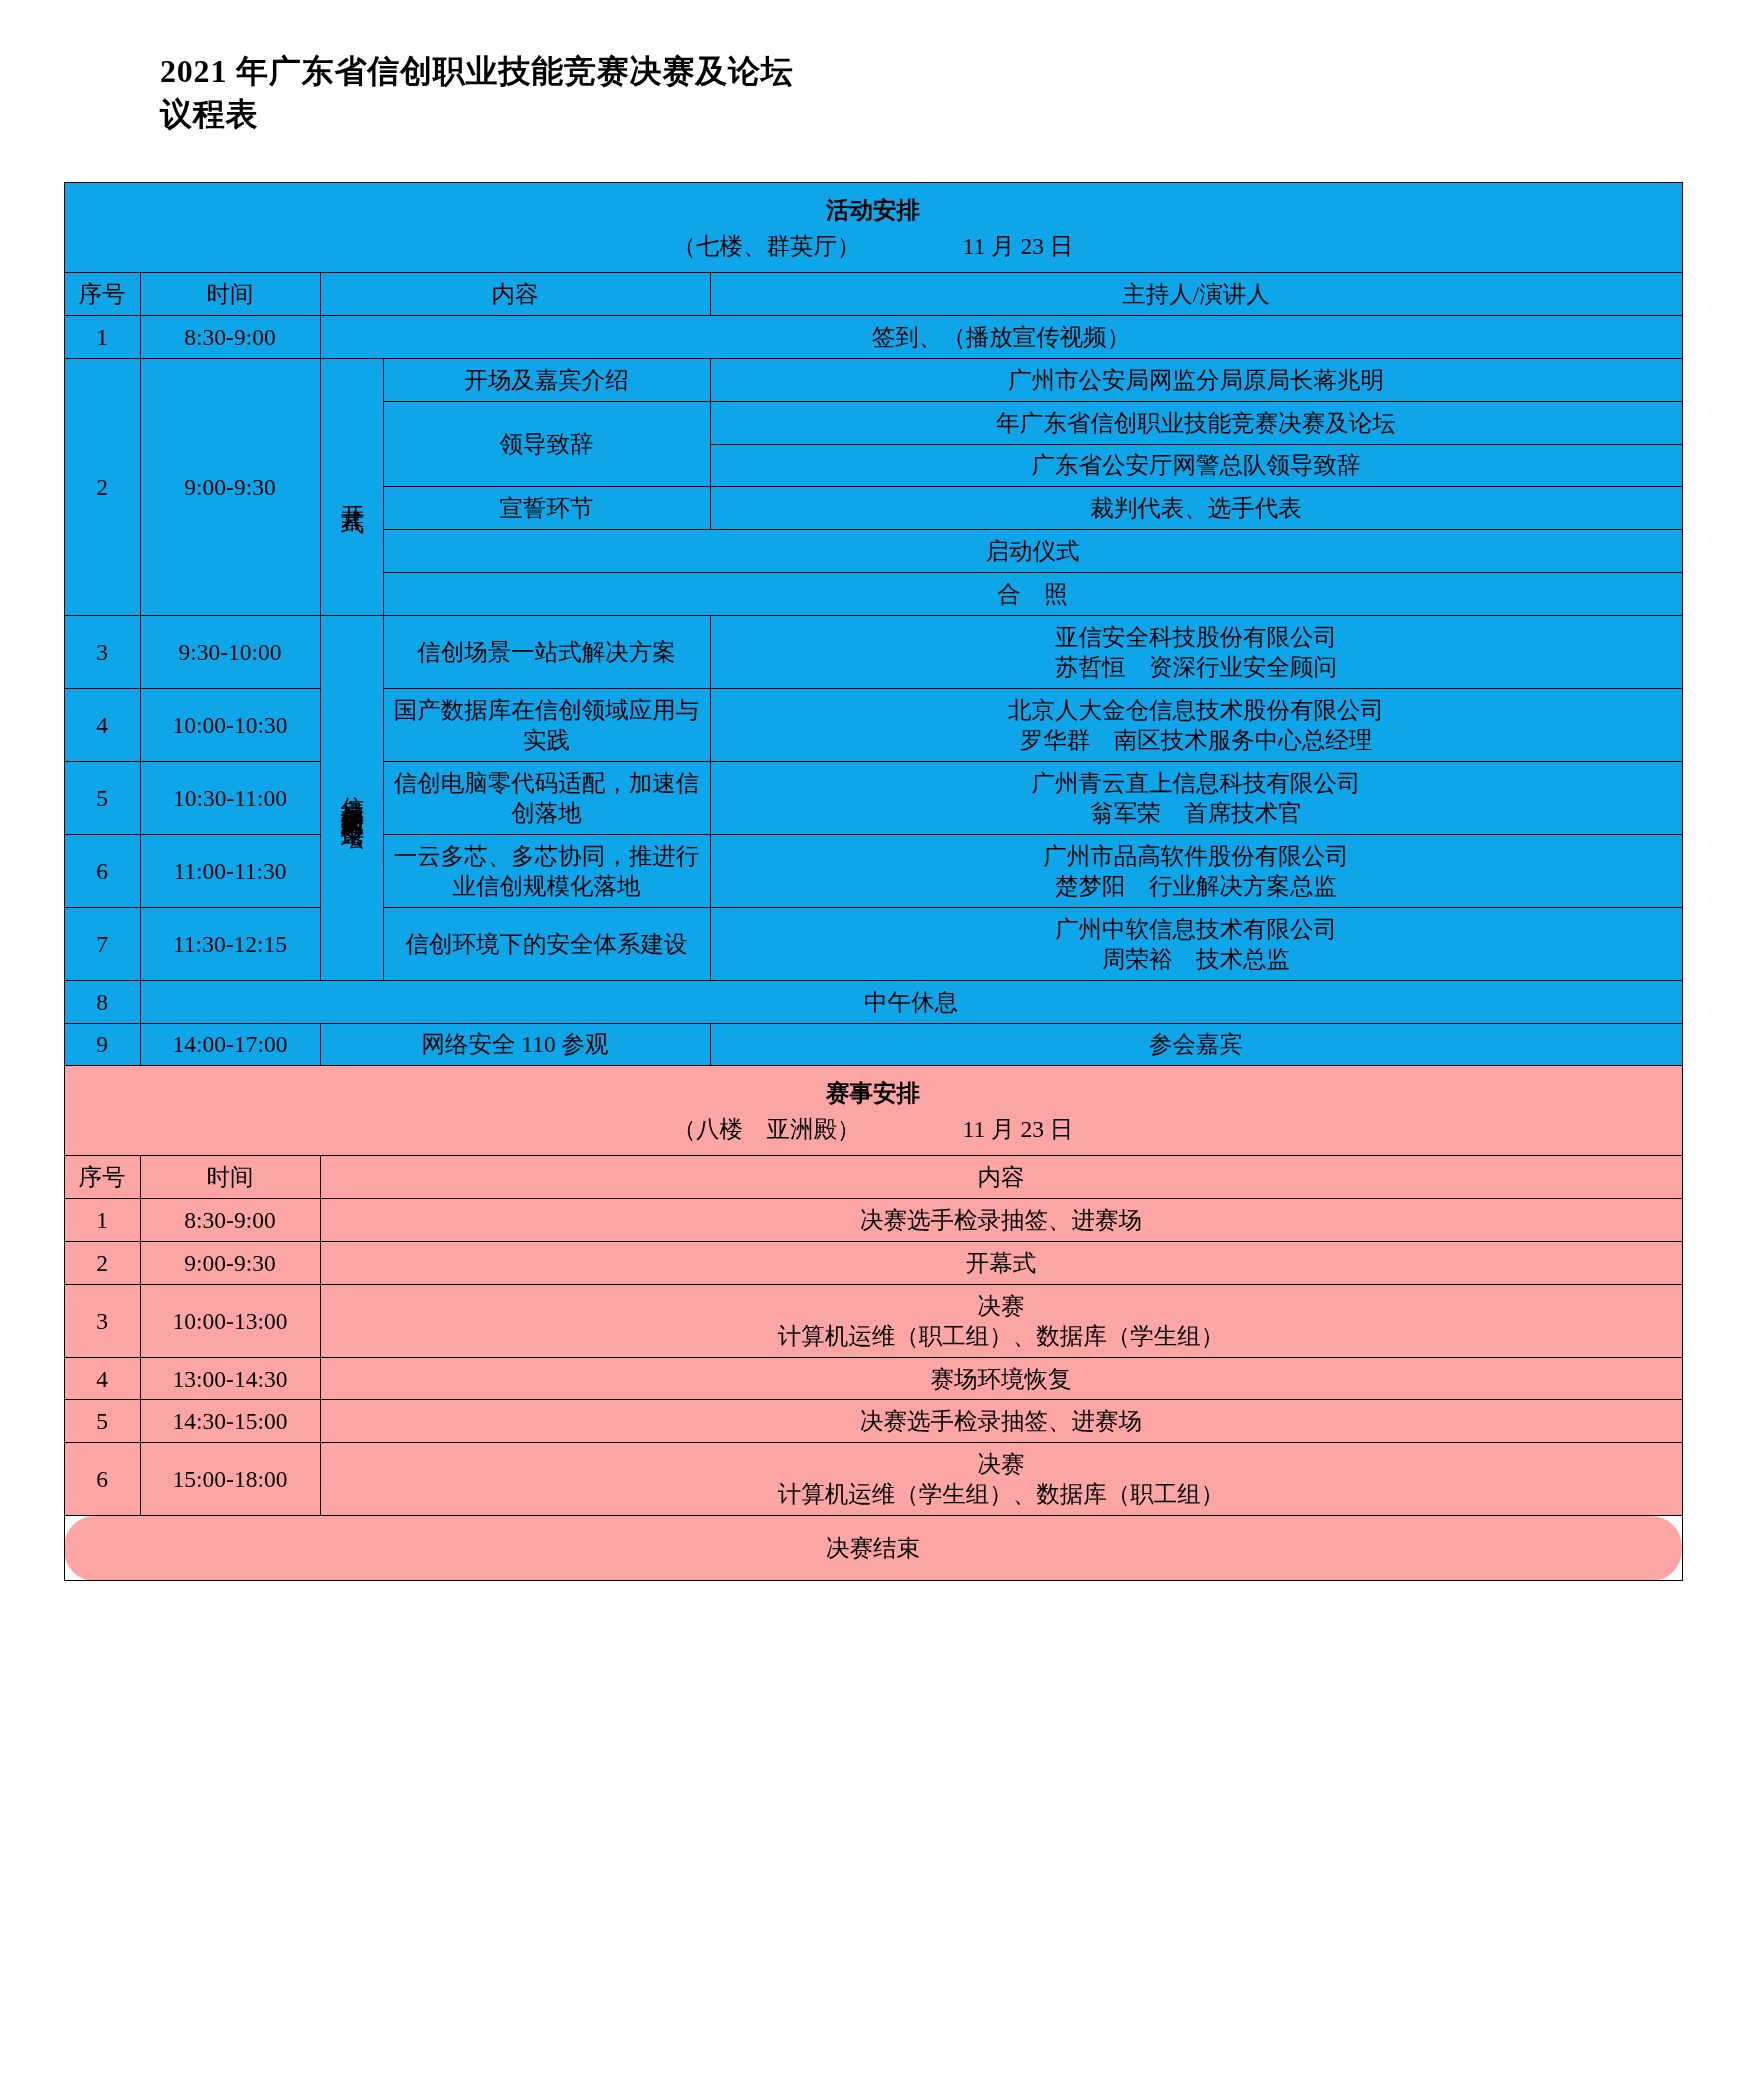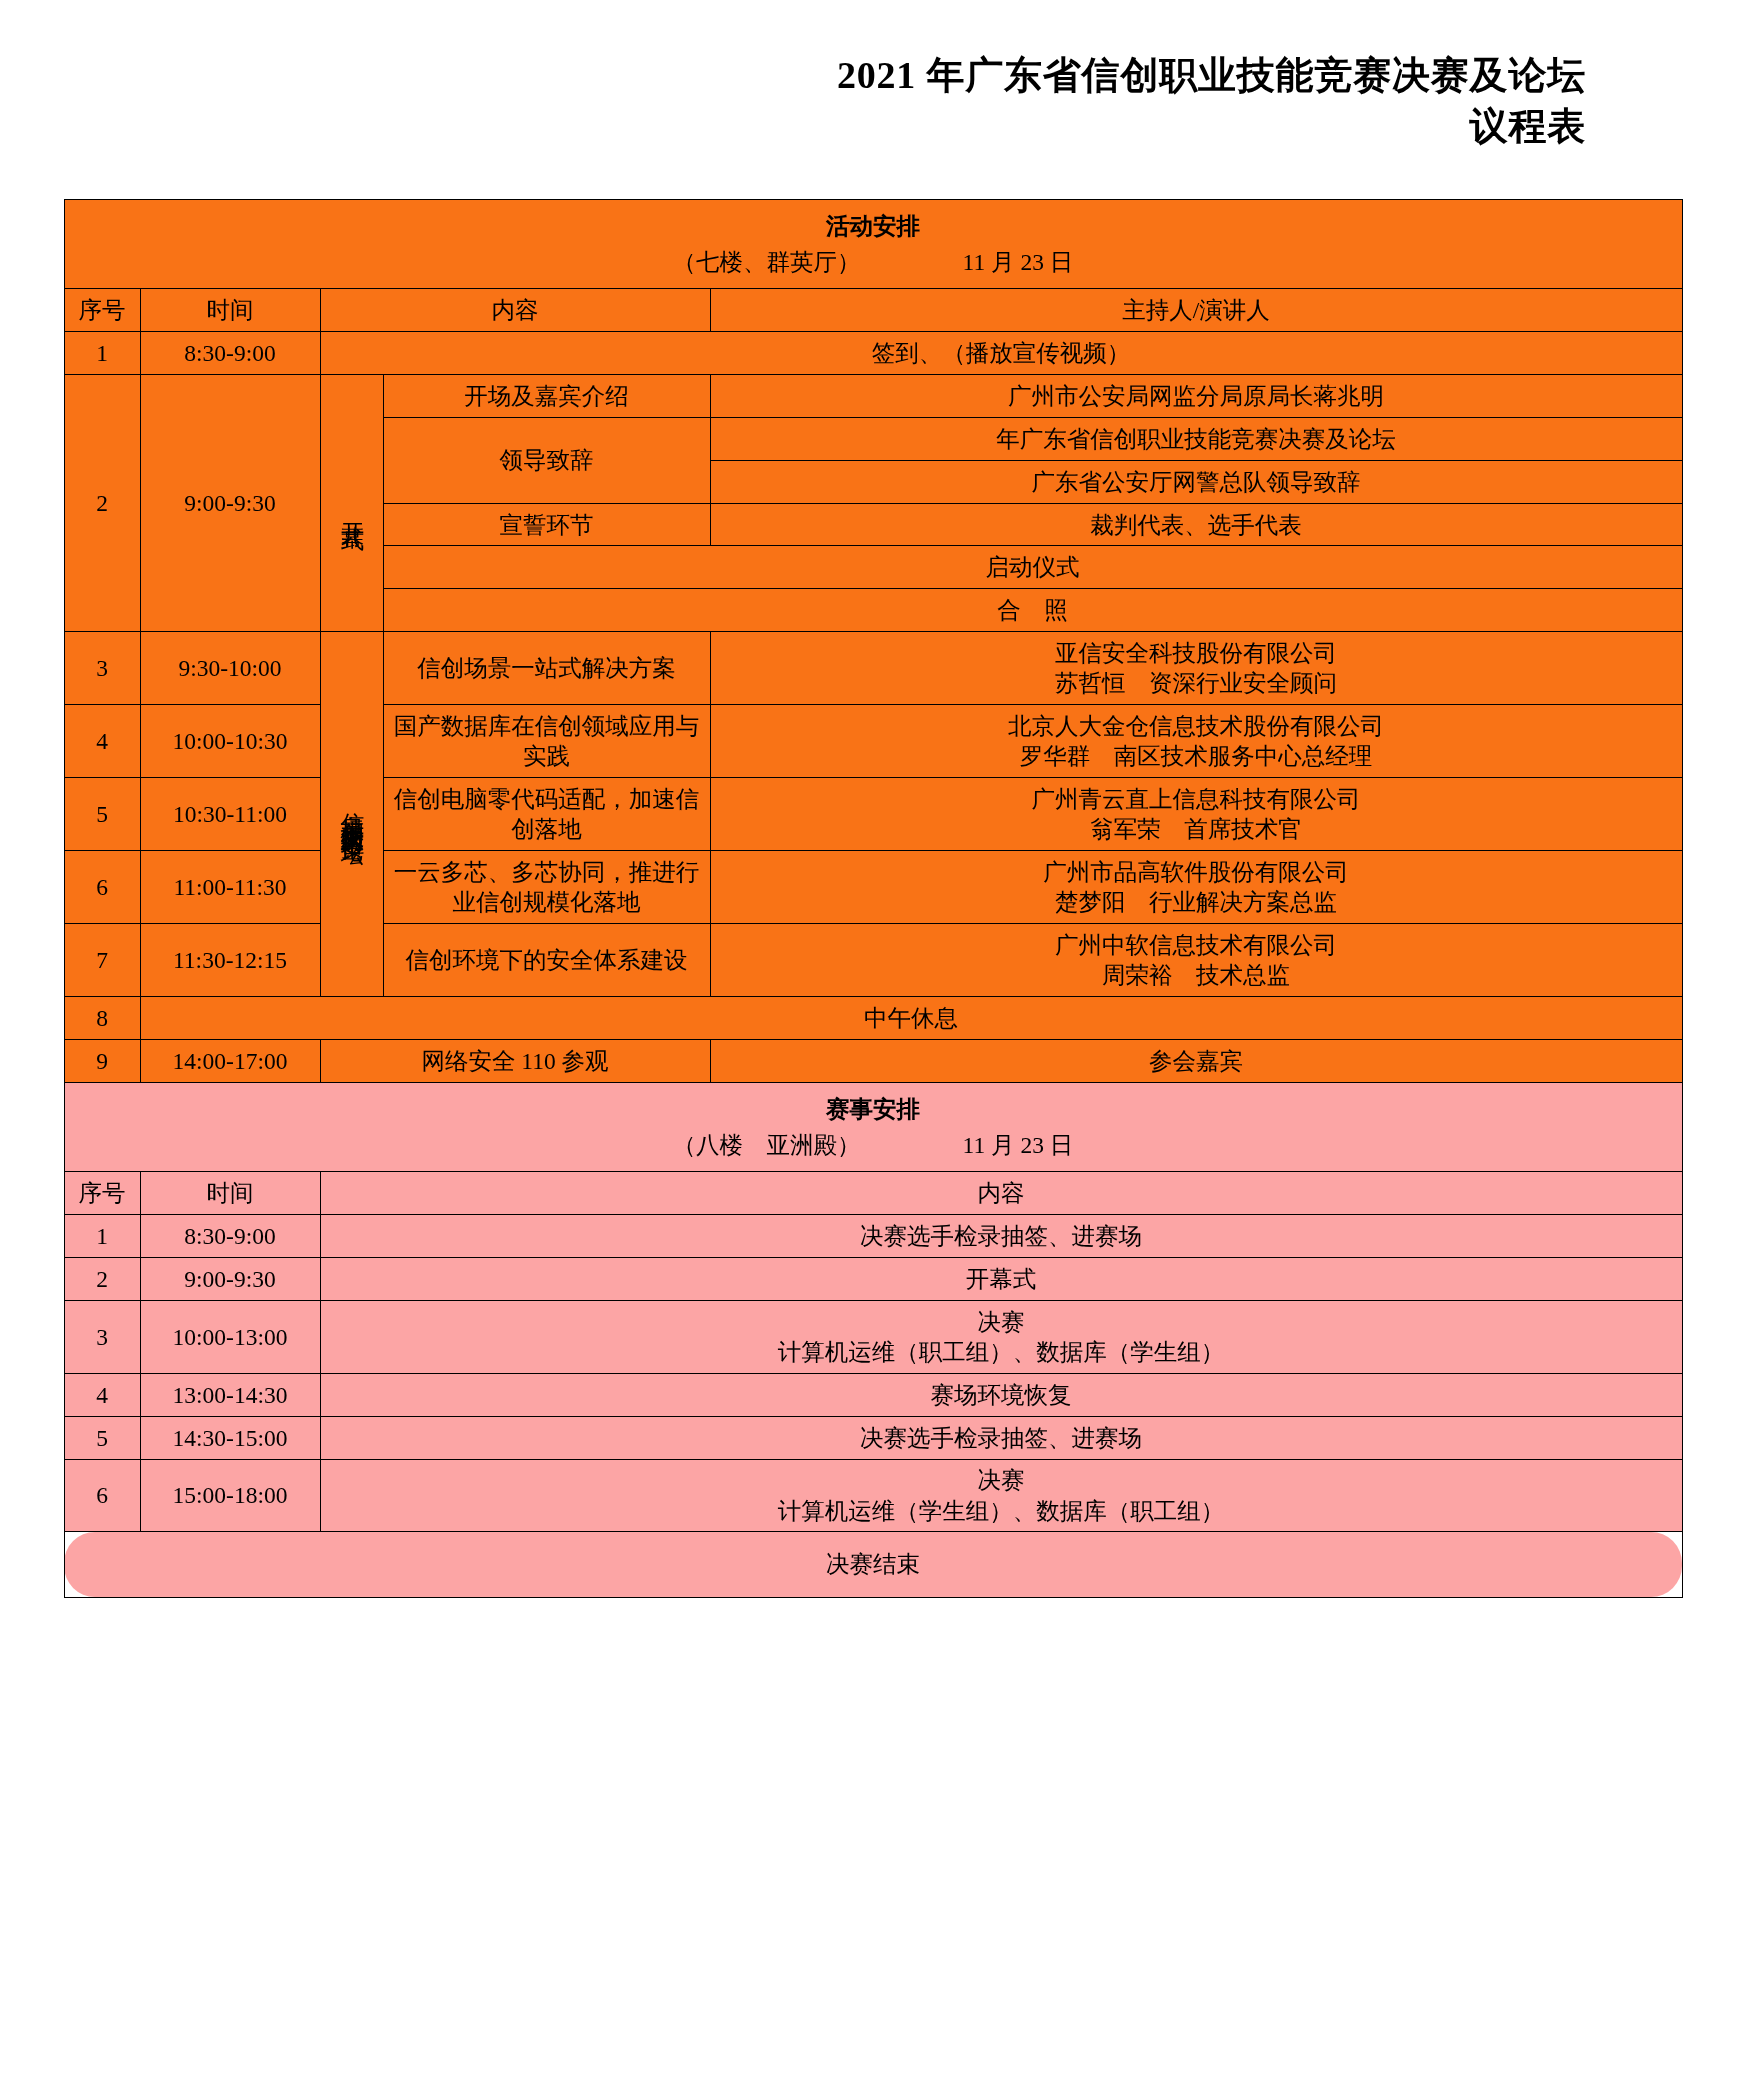--- a/index.html
+++ b/index.html
@@ -12,22 +12,22 @@
     font-family: "Liberation Serif", "DejaVu Serif", serif;
     color: #000000;
   }
   .page {
     width: 1746px;
     min-height: 2504px;
     box-sizing: border-box;
     padding: 50px 42px 25px 42px;
   }
   .doc-title {
-    text-align: right;
-    font-size: 38px;
+    text-align: left;
+    font-size: 32px;
     font-weight: bold;
     line-height: 1.35;
     letter-spacing: 0.8px;
     margin: 0 auto 46px auto;
     width: 1426px;
   }
   table.agenda {
     border-collapse: collapse;
     width: 1619px;
     margin: 0 auto;
@@ -35,21 +35,21 @@
   }
   table.agenda td {
     border: 1.3px solid #000000;
     padding: 5.9px 4.2px;
     font-size: 23.5px;
     line-height: 1.28;
     text-align: center;
     vertical-align: middle;
     word-break: break-word;
   }
-  .sec-a { background: #f97316; }
+  .sec-a { background: #0ea5e9; }
   .sec-b { background: #fca5a5; }
   .banner {
     font-size: 31px;
     font-weight: bold;
     padding-top: 11.7px !important;
     padding-bottom: 4.2px !important;
     border-bottom: none !important;
   }
   .banner-sub {
     font-size: 24px;

